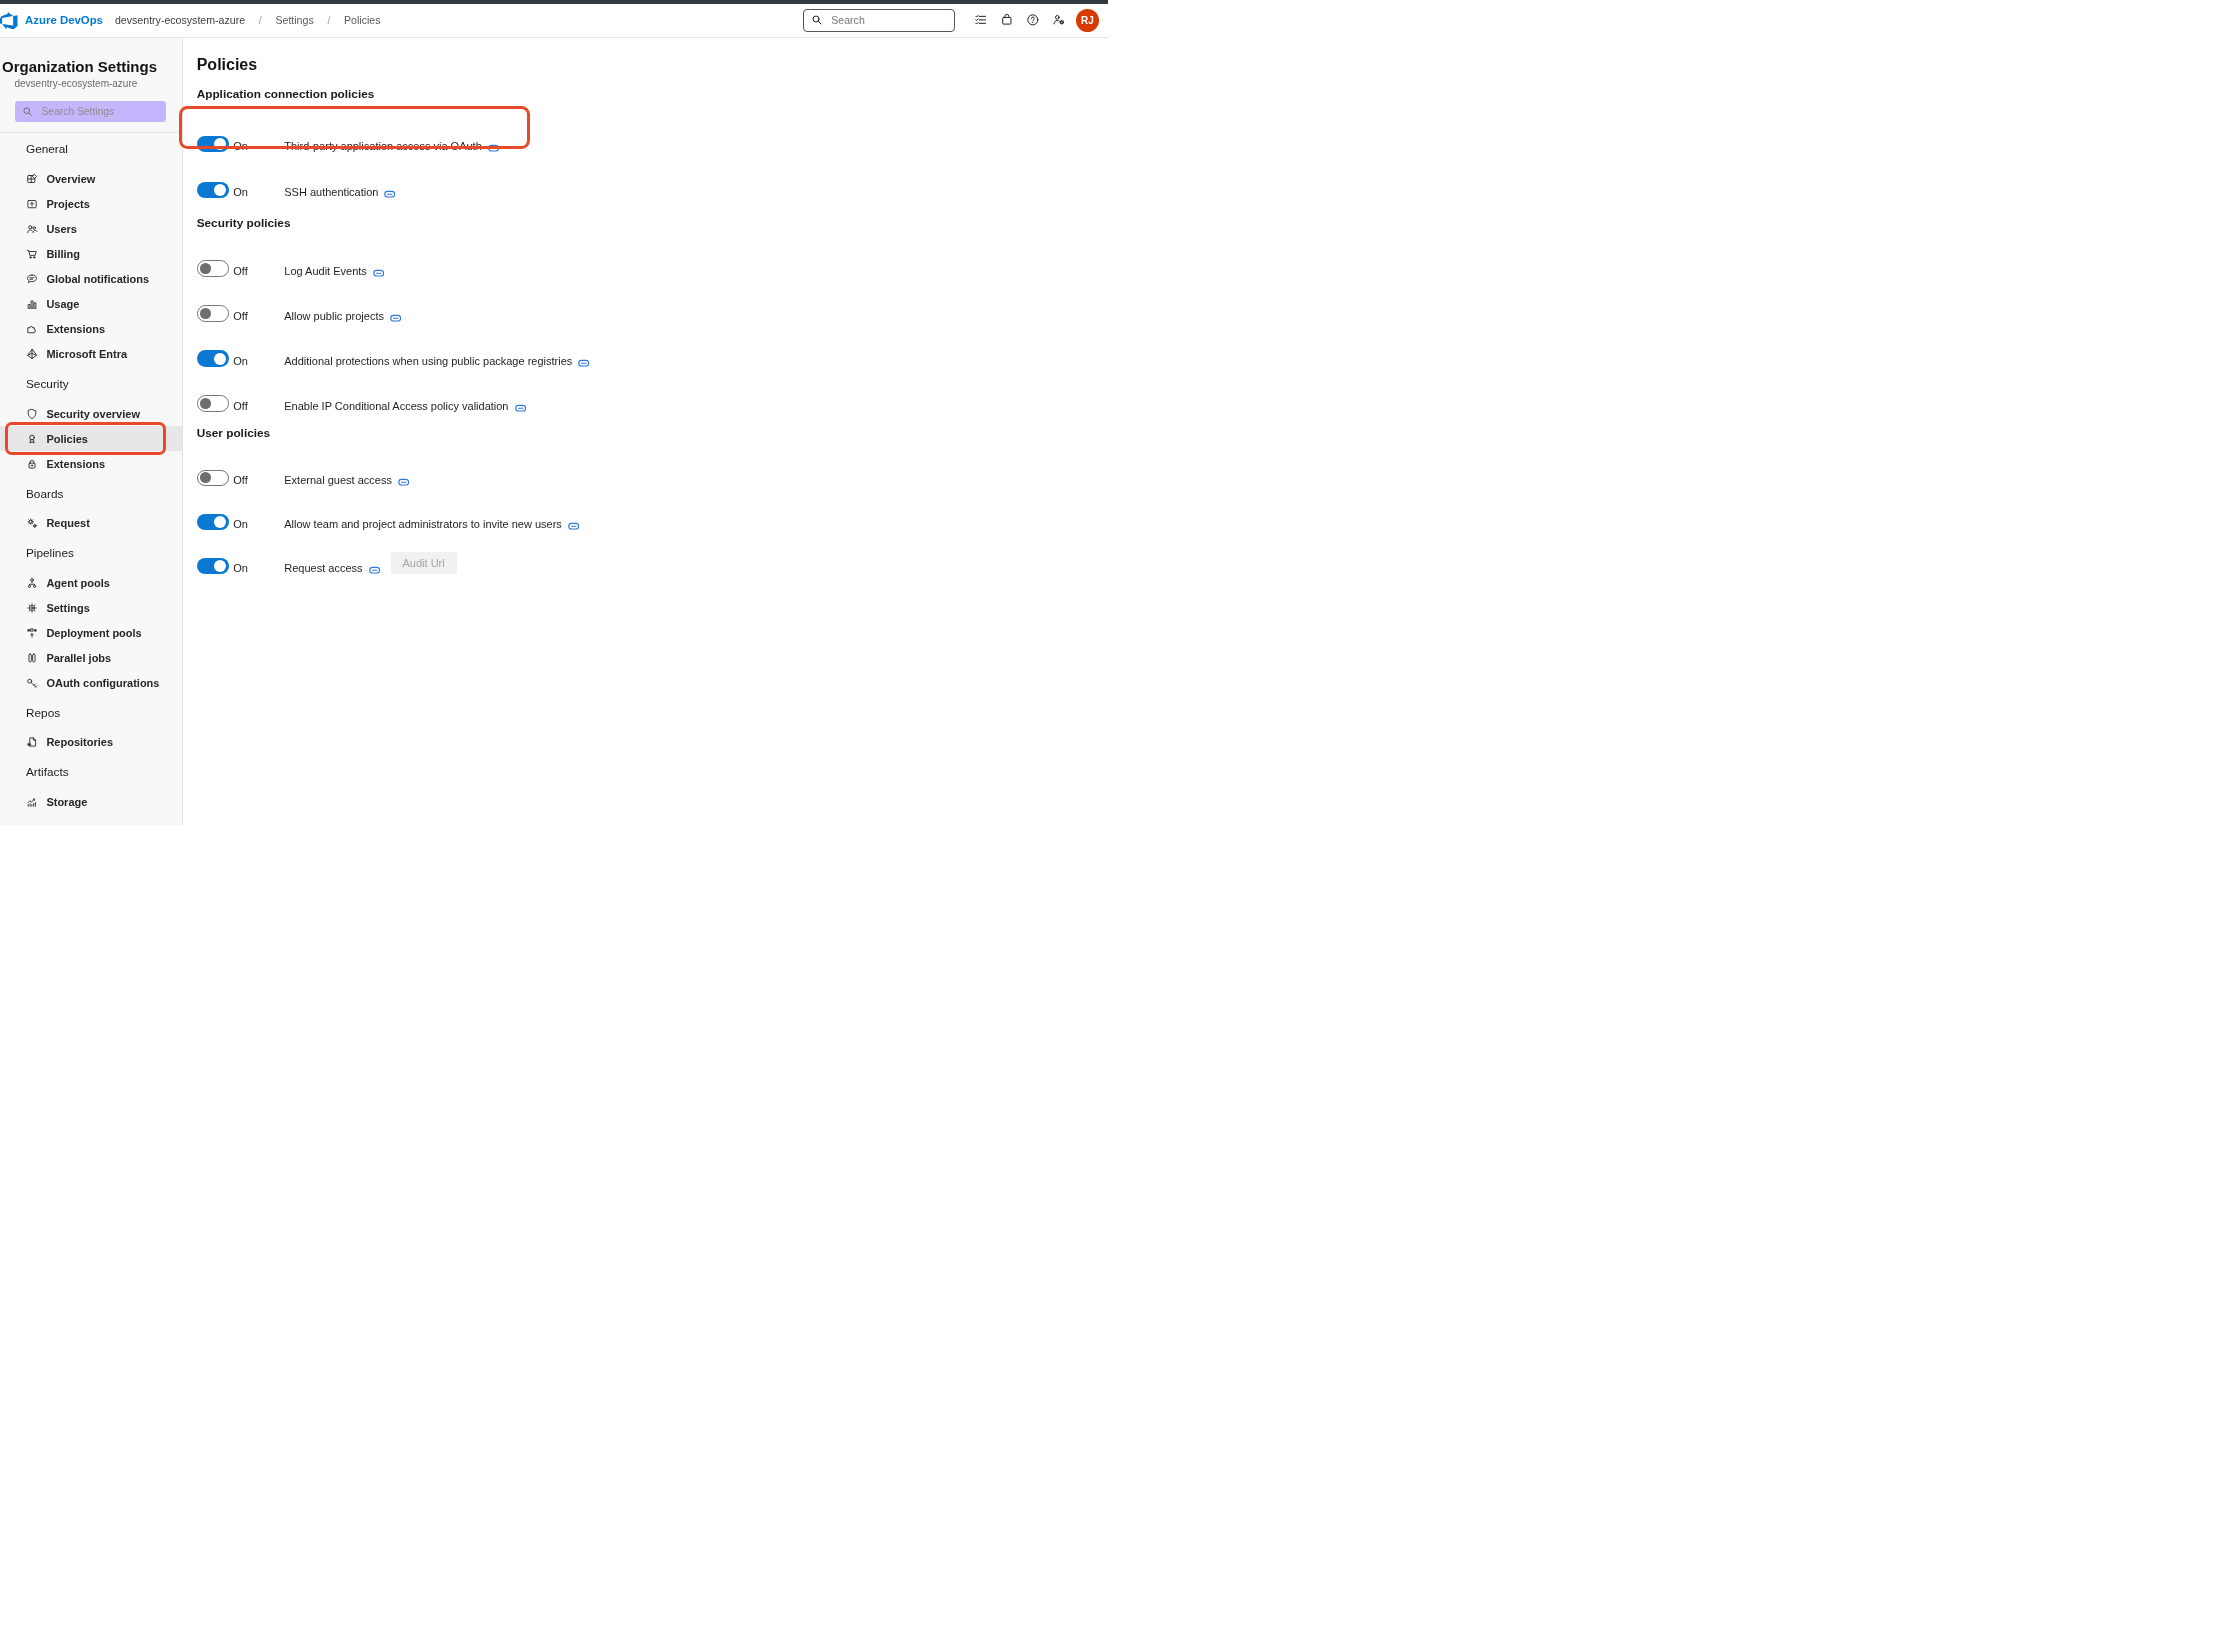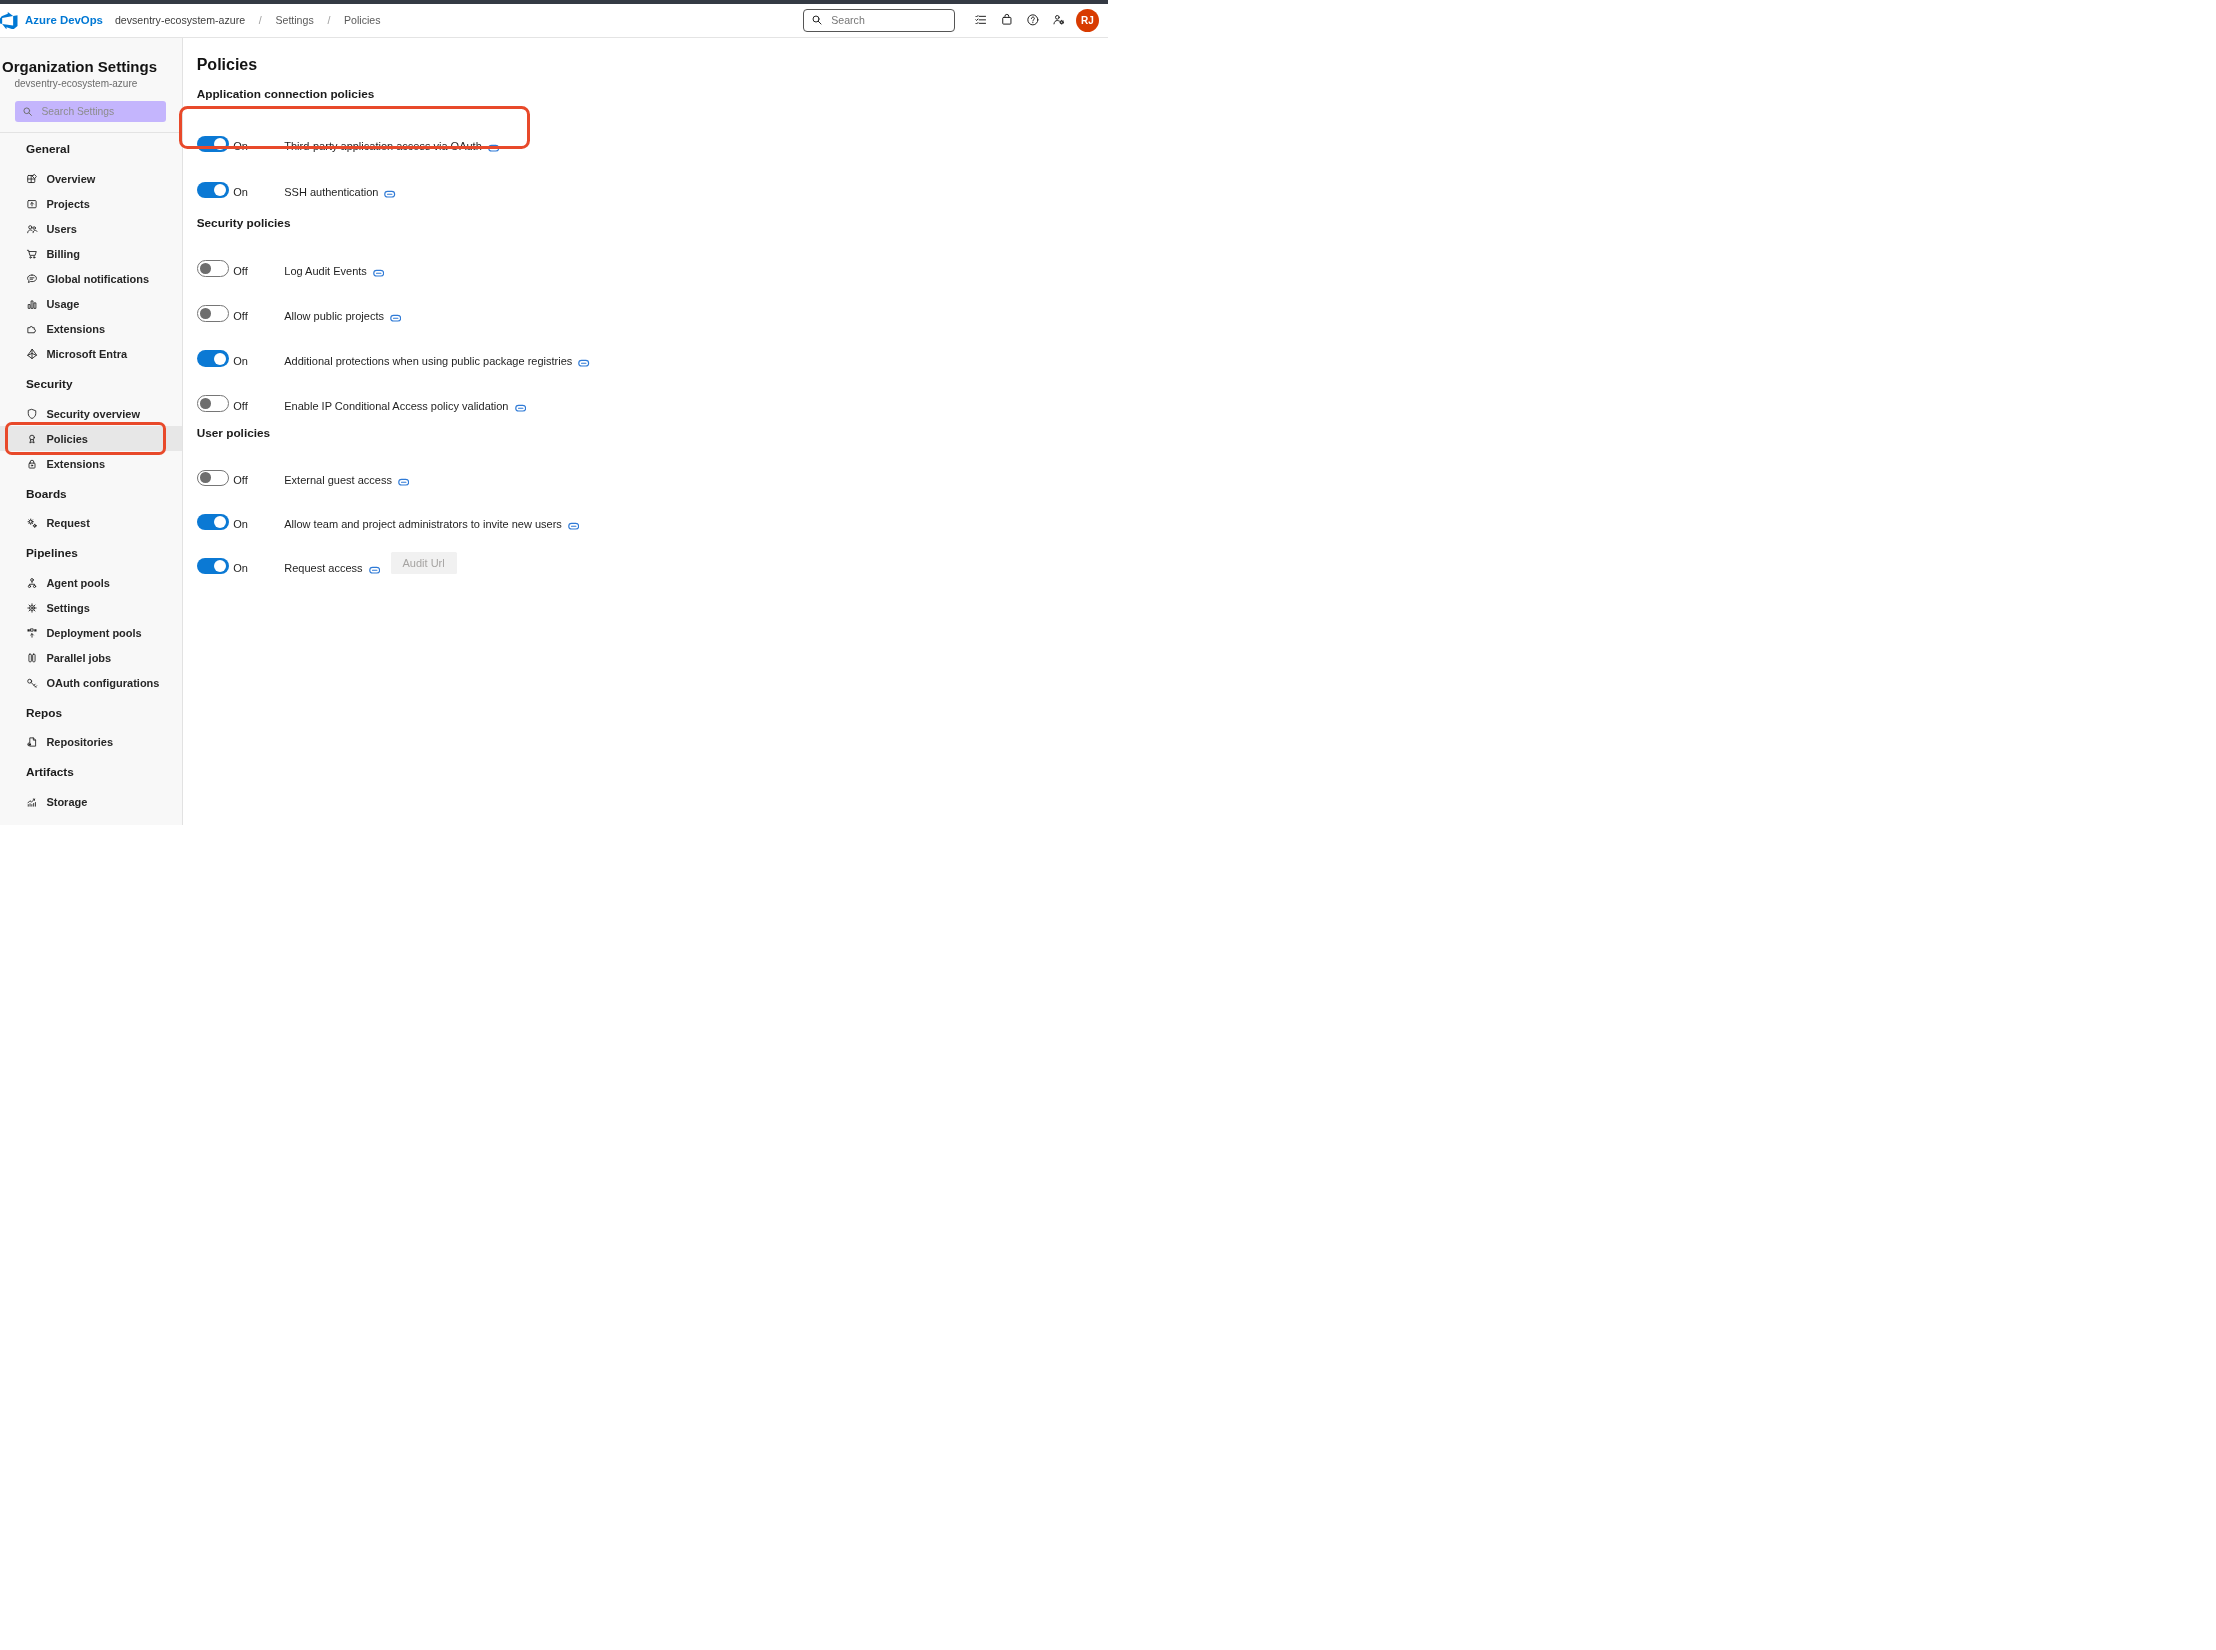--- a/index.html
+++ b/index.html
@@ -48,21 +48,21 @@
   .side-search {
     margin:10.6px 0 0 14.5px; width:151px; height:21px; background:#c4b5fd; border-radius:3px;
     display:flex; align-items:center; padding-left:7.6px; box-sizing:border-box;
   }
   .side-search input {
     border:none; outline:none; background:transparent; font-size:10.3px; color:#555;
     font-family:"Liberation Sans", sans-serif; width:114px; margin-left:6px;
   }
   .side-search input::placeholder { color:#8c8c8c; }
   .side-divider { margin-top:10.6px; border-top:0.8px solid #e3e3e3; height:0; }
-  .side-section-label { margin:10.6px 0 9px 26px; font-size:11.8px; font-weight:bold; color:#1b1b1b; line-height:15px; }
+  .side-section-label { margin:10.6px 0 9px 26px; font-size:11.8px; font-weight:normal; color:#1b1b1b; line-height:15px; }
   .side-section-label.first { margin-top:9px; }
   .side-item {
     height:25px; display:flex; align-items:center; padding-left:26px;
     font-size:11px; color:#262626; position:relative; cursor:pointer;font-weight:bold;
   }
   .side-item .ic { flex:none; margin-right:8.4px; }
   .side-item.selected { background:#e7e7e7; }
   .red-box-side {
     position:absolute; left:4.6px; right:16px; top:-3.8px; bottom:-3.8px;
     border:3px solid #e8492a; border-radius:6.8px; pointer-events:none; z-index:3;

